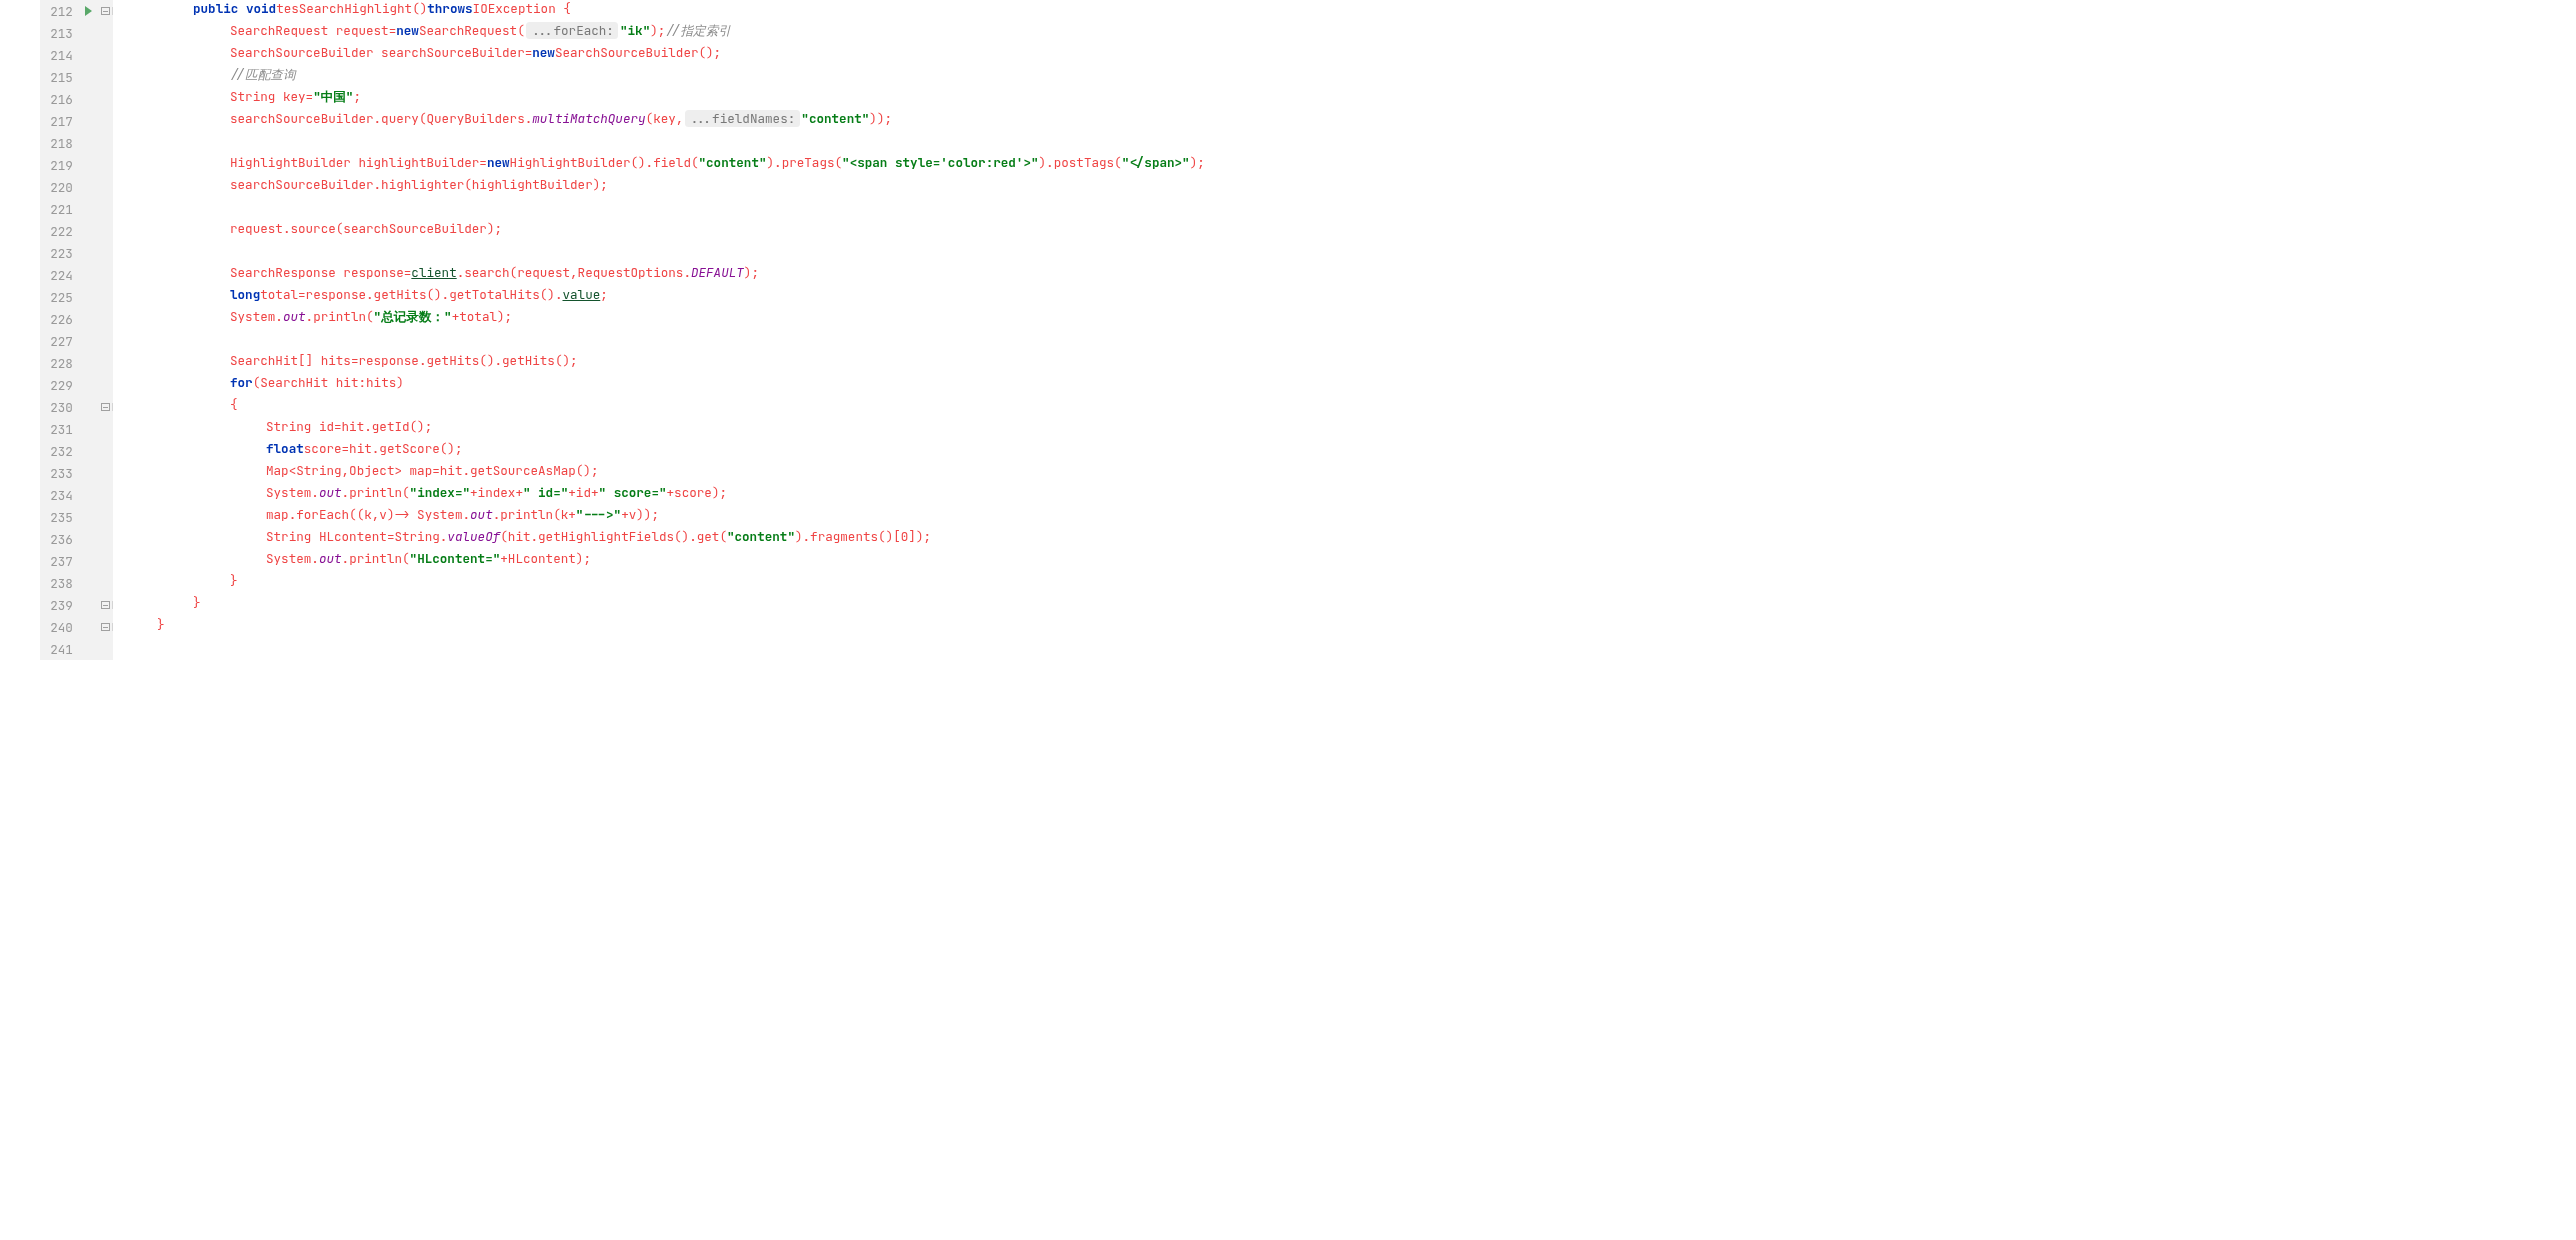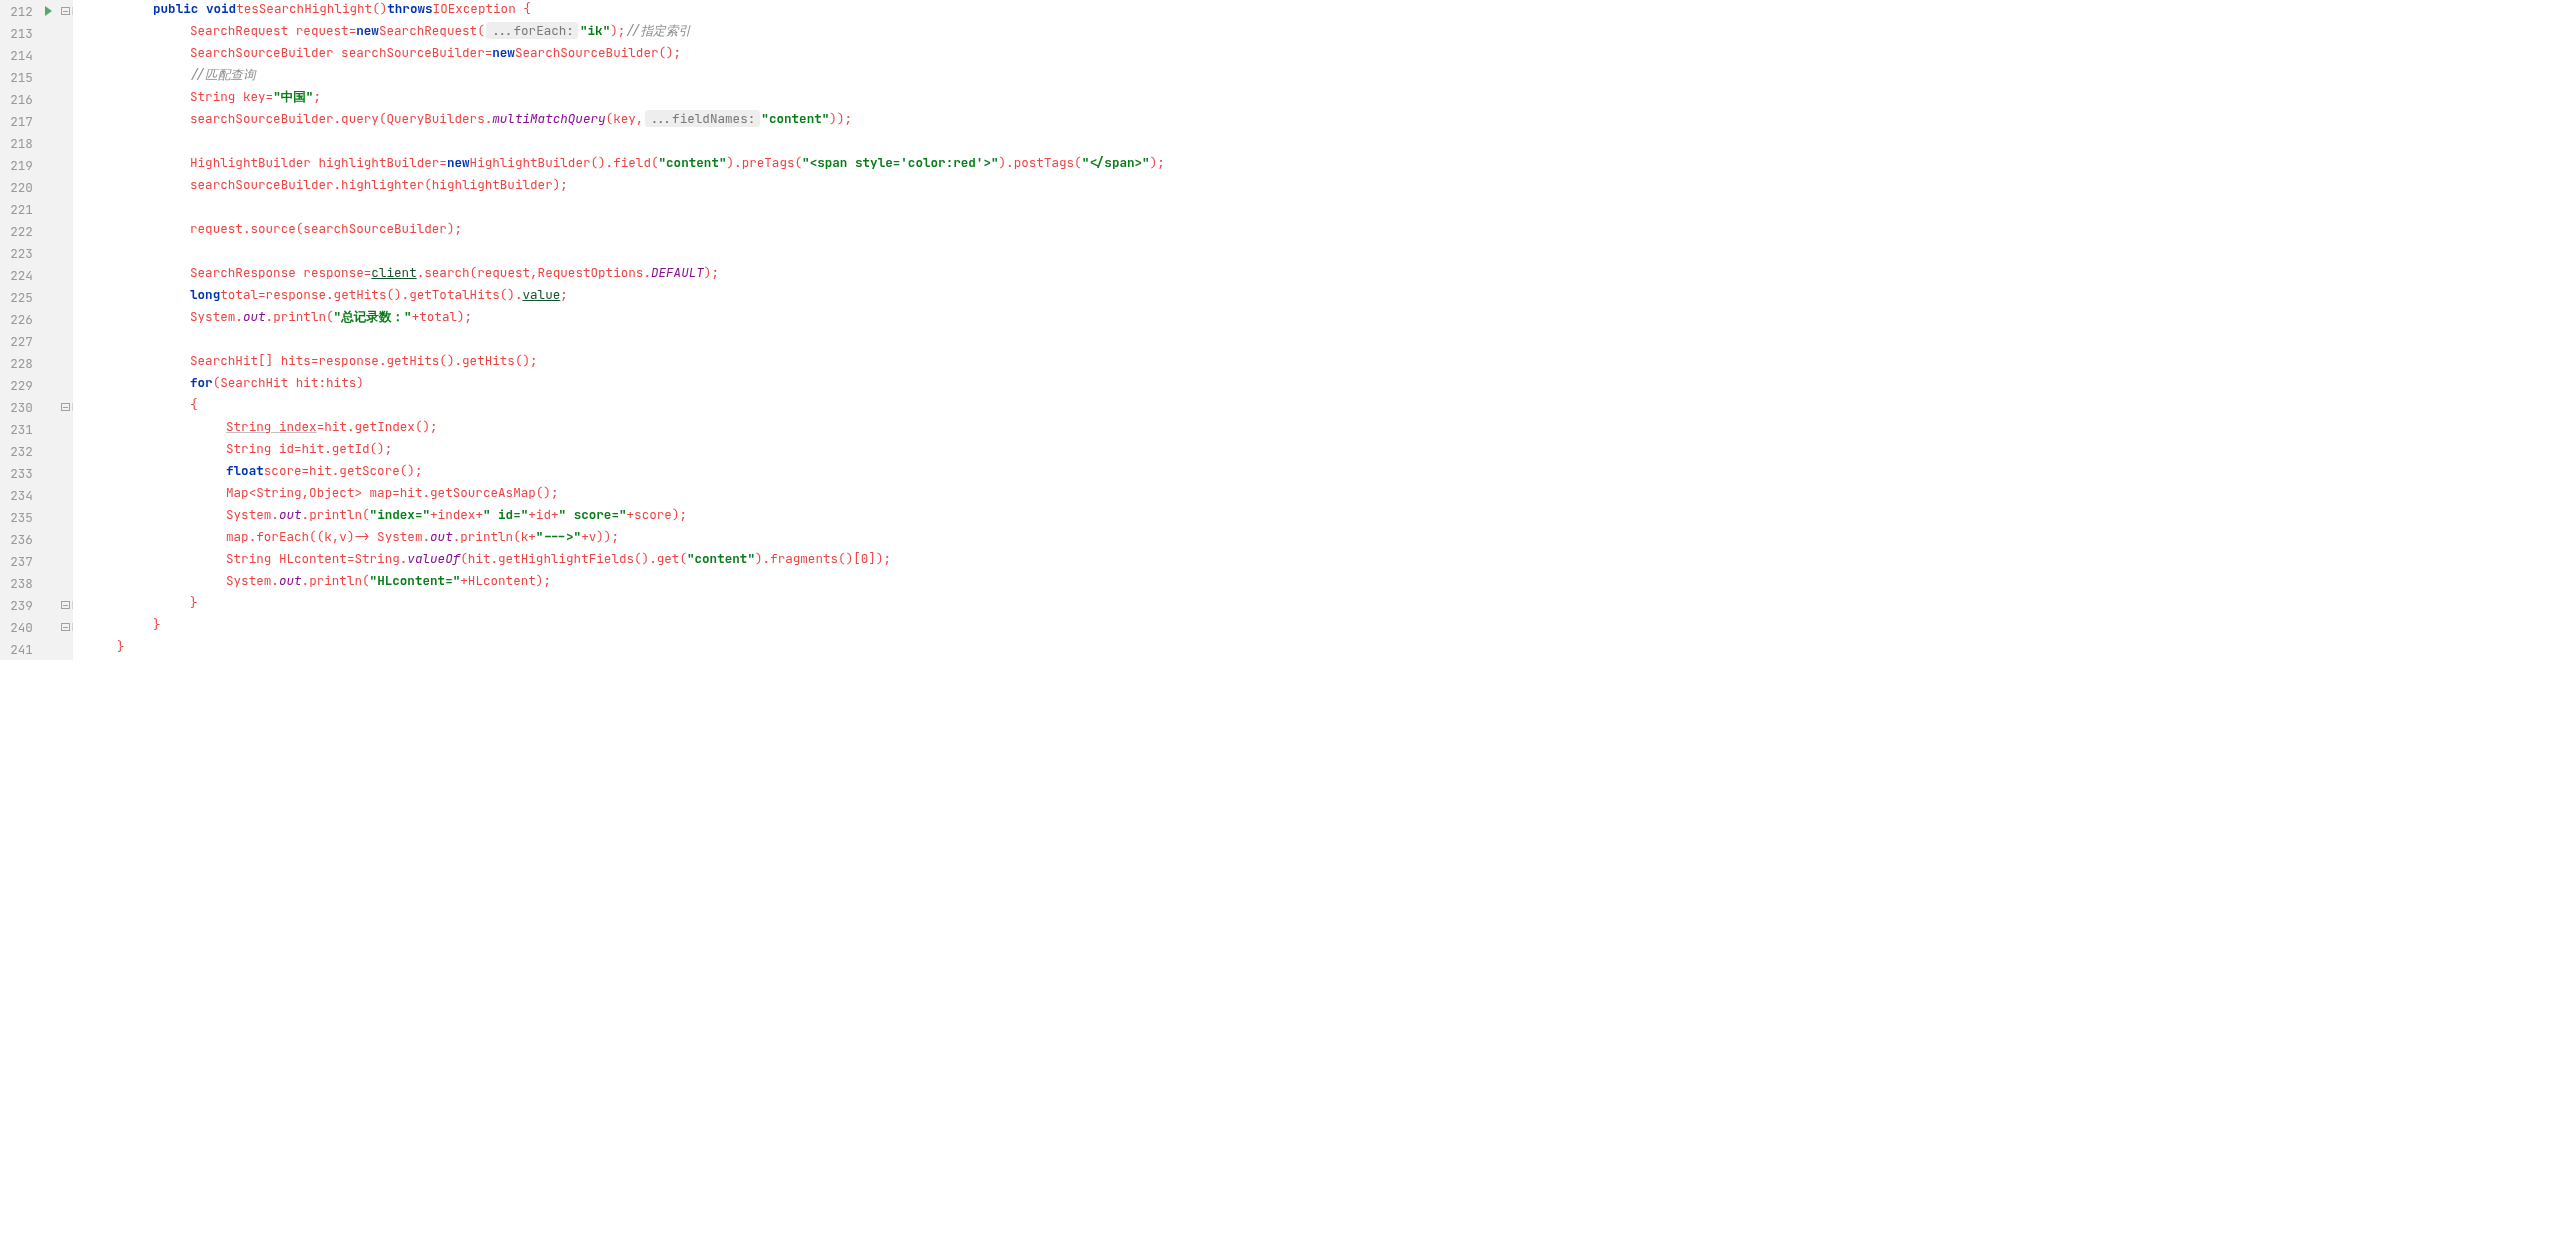--- a/index.html
+++ b/index.html
@@ -9,20 +9,21 @@
   background: #ffffff;
   display: flex;
   white-space: nowrap;
   overflow-x: auto;
 }
 .gutter {
   background: #f2f2f2;
   display: flex;
   flex-direction: column;
   user-select: none;
+  margin-left: 40px;
 }
 .gutter-row {
   display: flex;
   align-items: center;
   height: 22px;
 }
 .lineno {
   width: 38px;
   text-align: right;
   color: #999999;
@@ -417,25 +418,20 @@
       <span class="indent" style="width: 110px;"></span>
       <span class="kw">for </span>
       <span class="plain">(SearchHit hit:hits)</span>
     </div>
     <div class="code-row">
       <span class="indent" style="width: 110px;"></span>
       <span class="plain">{</span>
     </div>
     <div class="code-row">
       <span class="indent" style="width: 146px;"></span>
-      <span class="plain under">String index</span>
-      <span class="plain">=hit.getIndex();</span>
-    </div>
-    <div class="code-row">
-      <span class="indent" style="width: 146px;"></span>
       <span class="plain">String id=hit.getId();</span>
     </div>
     <div class="code-row">
       <span class="indent" style="width: 146px;"></span>
       <span class="kw">float </span>
       <span class="plain">score=hit.getScore();</span>
     </div>
     <div class="code-row">
       <span class="indent" style="width: 146px;"></span>
       <span class="plain">Map&lt;String,Object&gt; map=hit.getSourceAsMap();</span>

